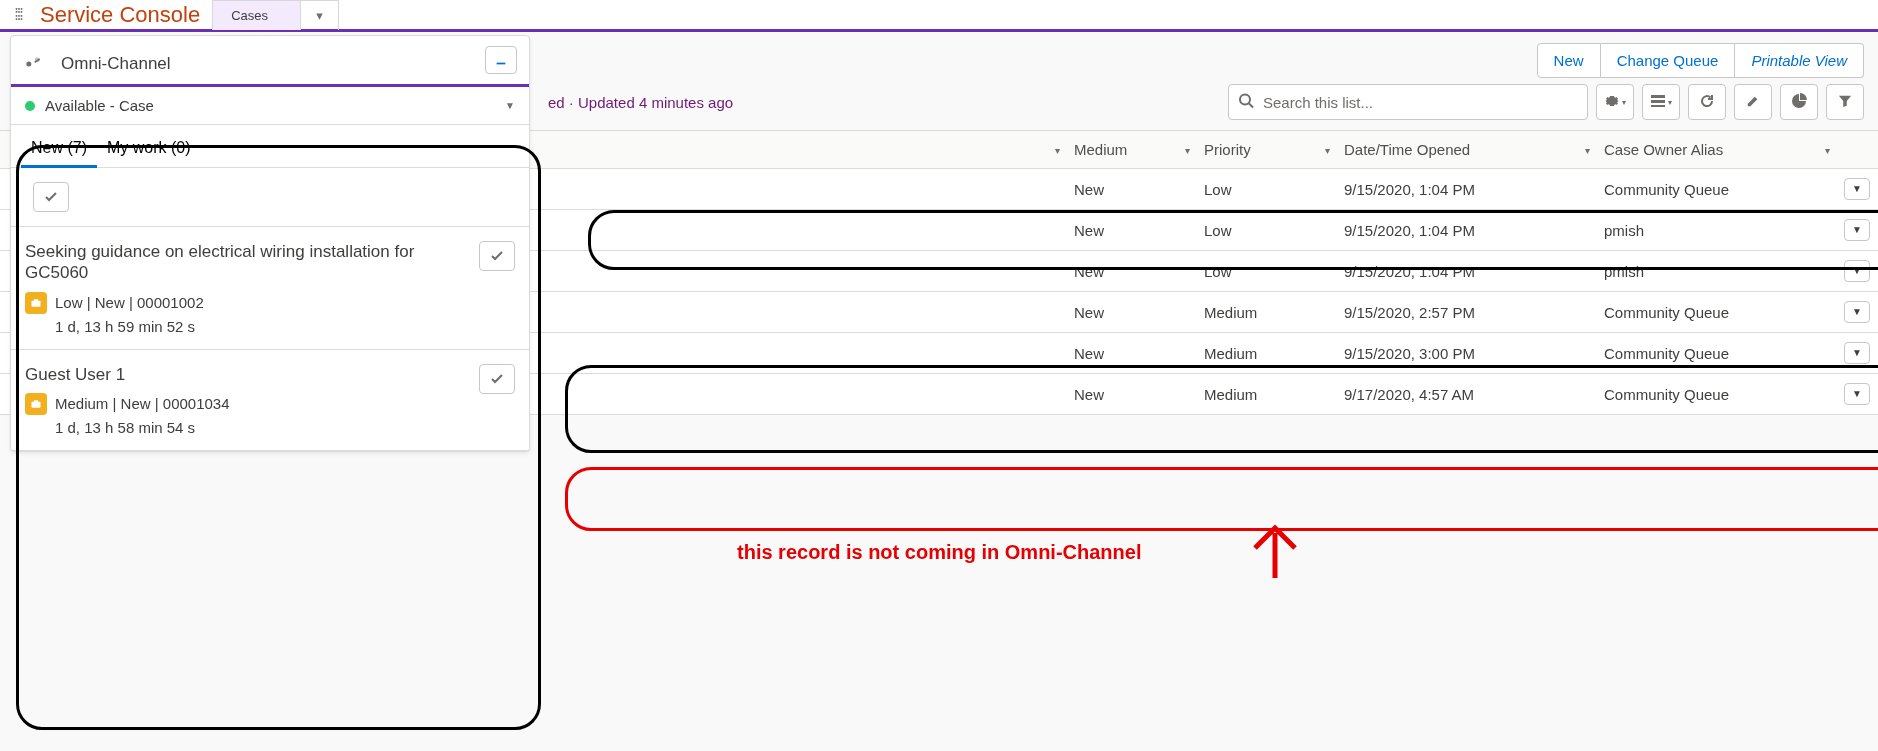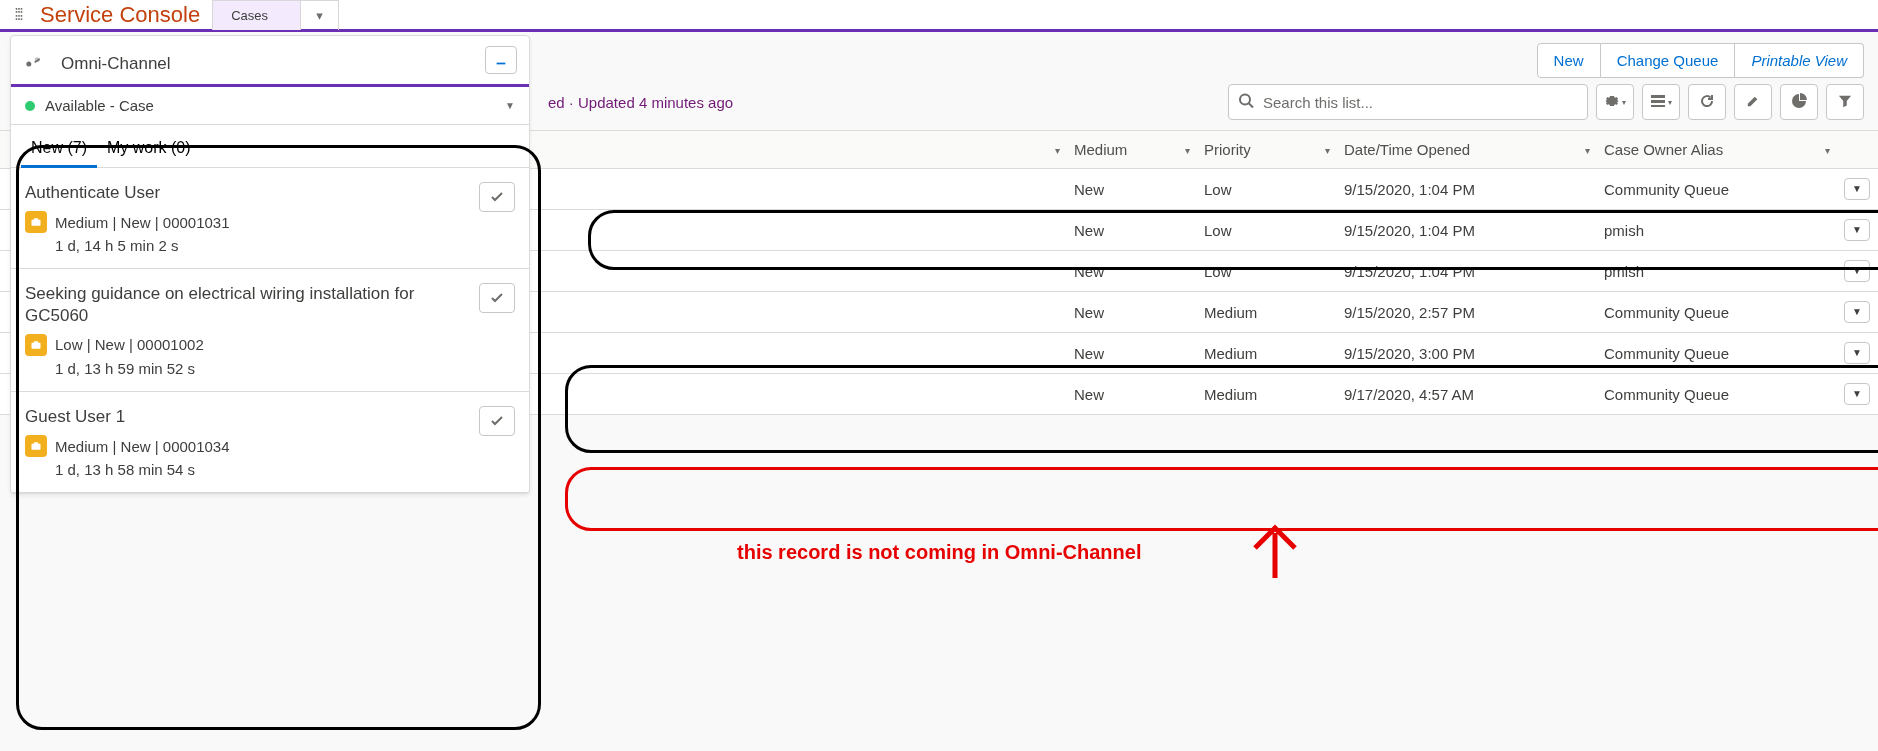--- a/index.html
+++ b/index.html
@@ -270,33 +270,20 @@
     <span class="status-dot"></span>
     <span class="status-text">Available - Case</span>
     <span class="status-caret">▼</span>
   </div>
   <div class="omni-tabs">
     <div class="omni-tab active"><span>New (7)</span></div>
     <div class="omni-tab"><span>My work (0)</span></div>
   </div>
   <div class="work-list" id="worklist">
       <div class="work-item">
-    <div class="work-body">
-      <div class="work-title">Authenticate User</div>
-      <div class="work-row">
-        <span class="case-icon">
-              <svg viewBox="0 0 16 16">
-                <rect x="2" y="5" width="12" height="8" rx="1"></rect>
-                <rect x="5" y="3" width="6" height="3" rx="1"></rect>
-              </svg>
-            </span>
-        <span class="work-meta">Medium | New | 00001031</span>
-      </div>
-      <div class="work-time">1 d, 14 h 5 min 2 s</div>
-    </div>
     <div class="accept-btn-wrap">
       <div class="accept-btn">
         <svg width="16" height="16" viewBox="0 0 16 16" fill="none" stroke="#706e6b" stroke-width="2">
               <path d="M3 8l3 3 7-7"></path>
             </svg>
       </div>
     </div>
       </div>
       <div class="work-item">
     <div class="work-body">

